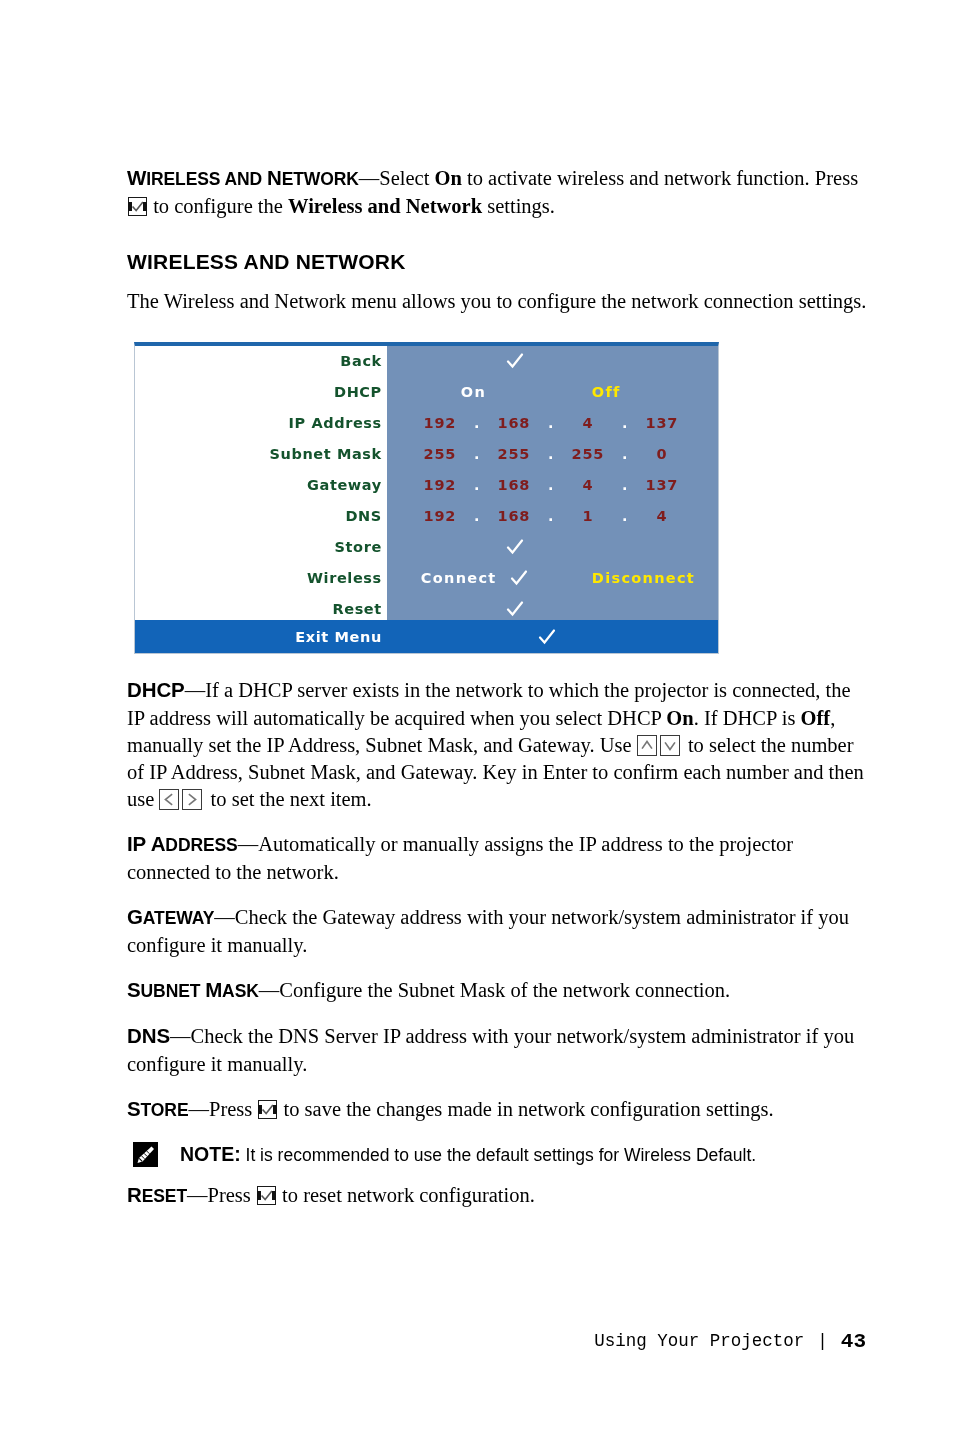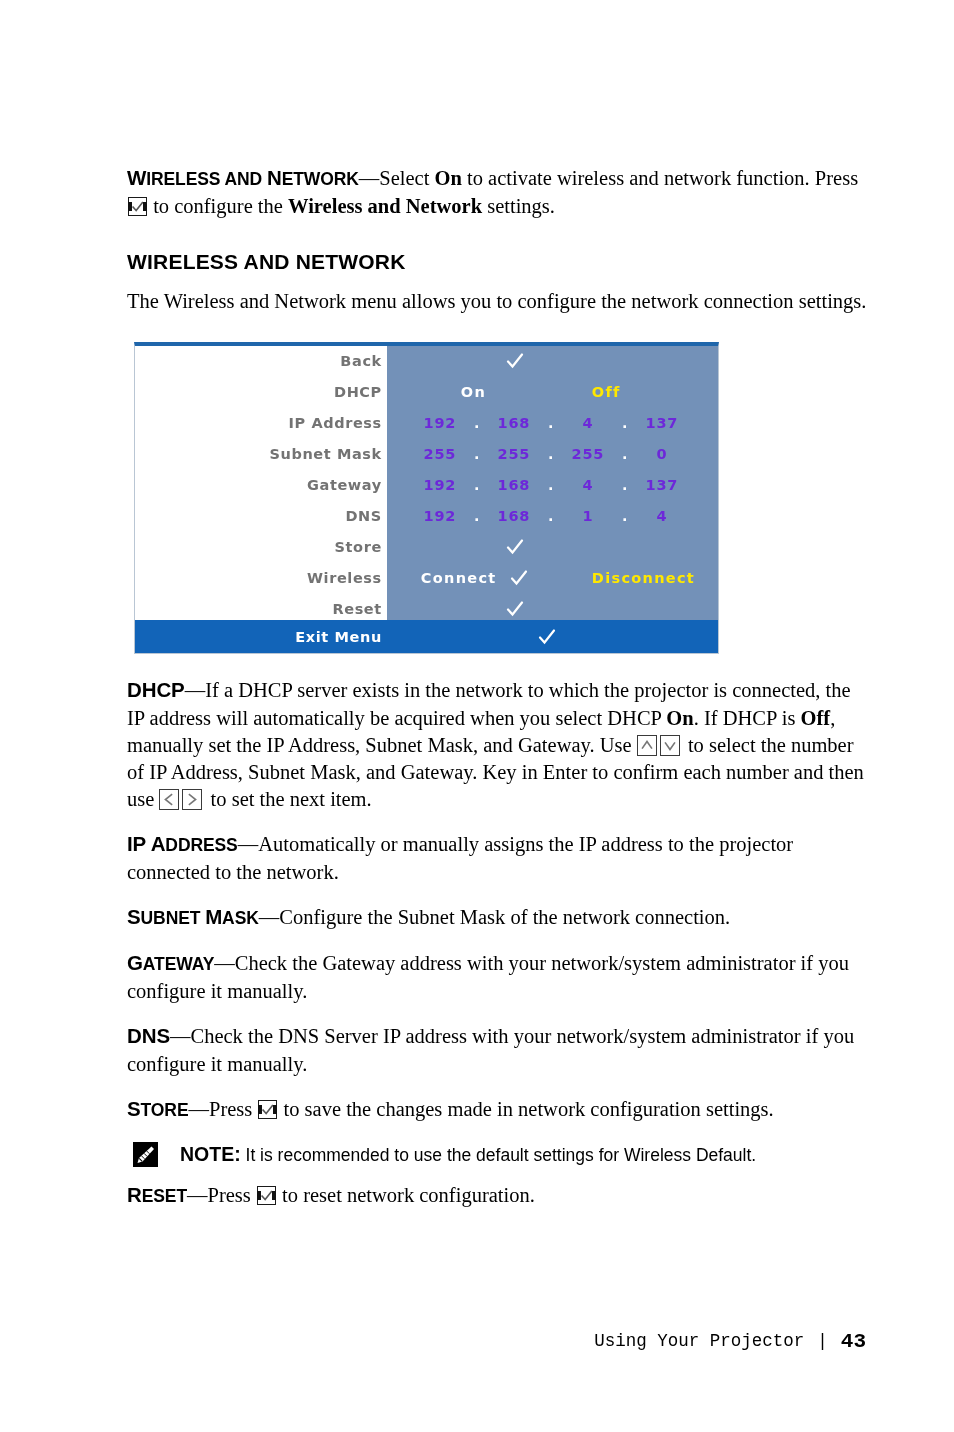--- a/index.html
+++ b/index.html
@@ -141,21 +141,21 @@
     display: flex;
     align-items: center;
     height: 30.9px;
     z-index: 2;
   }
   .osd-label {
     width: 43.2%;
     text-align: right;
     padding-right: 5px;
     box-sizing: border-box;
-    color: #737373;
+    color: #14532d;
     font-size: 14.5px;
     font-weight: bold;
     letter-spacing: 0.6px;
     white-space: nowrap;
   }
   .osd-value {
     flex: 1;
     position: relative;
     height: 100%;
   }
@@ -187,21 +187,21 @@
   .opt.pos-b { left: 205px; }
   .opt.pos-connect { left: 34px; }
   .opt.pos-disconnect { left: 205px; }
   .osd-check.after-connect { left: 122px; }
 
   
   .ipseg {
     position: absolute;
     top: 50%;
     transform: translateY(-50%);
-    color: #6d28d9;
+    color: #7f1d1d;
     font-size: 14.5px;
     font-weight: bold;
     letter-spacing: 0.8px;
     text-align: center;
     width: 46px;
   }
   .ipdot {
     position: absolute;
     top: 50%;
     transform: translateY(-50%);
@@ -434,23 +434,23 @@
           </svg></span><span class="keyicon arrow"><svg viewBox="0 0 20 21">
             <path d="M4.5 7 L10 15 L15.5 7" stroke="#777" stroke-width="1.8" fill="none"></path>
           </svg></span><span> to select the number of IP Address, Subnet Mask, and Gateway. Key in Enter to confirm each number and then use </span><span class="keyicon arrow"><svg viewBox="0 0 20 21">
             <path d="M13.5 4.5 L6 10.5 L13.5 16.5" stroke="#777" stroke-width="1.8" fill="none"></path>
           </svg></span><span class="keyicon arrow"><svg viewBox="0 0 20 21">
             <path d="M6.5 4.5 L14 10.5 L6.5 16.5" stroke="#777" stroke-width="1.8" fill="none"></path>
           </svg></span><span> to set the next item.</span></p>
 
     <p class="body"><span class="term"><span class="cap">IP A</span><span>DDRESS</span></span><span>—Automatically or manually assigns the IP address to the projector connected to the network.</span></p>
 
+    <p class="body"><span class="term"><span class="cap">G</span><span>ATEWAY</span></span><span>—Check the Gateway address with your network/system administrator if you configure it manually.</span></p>
+
     <p class="body"><span class="term"><span class="cap">S</span><span>UBNET </span><span class="cap">M</span><span>ASK</span></span><span>—Configure the Subnet Mask of the network connection.</span></p>
-
-    <p class="body"><span class="term"><span class="cap">G</span><span>ATEWAY</span></span><span>—Check the Gateway address with your network/system administrator if you configure it manually.</span></p>
 
     <p class="body"><span class="term"><span class="cap">DNS</span></span><span>—Check the DNS Server IP address with your network/system administrator if you configure it manually.</span></p>
 
     <p class="body"><span class="term"><span class="cap">S</span><span>TORE</span></span><span>—Press </span><span class="keyicon enter"><svg viewBox="0 0 19 19">
             <path d="M4 9.5 L8 14 L15.5 4.5" stroke="#555" stroke-width="1.8" fill="none"></path>
           </svg></span><span> to save the changes made in network configuration settings.</span></p>
 
 
     <div class="note">
       <div class="note-icon">

